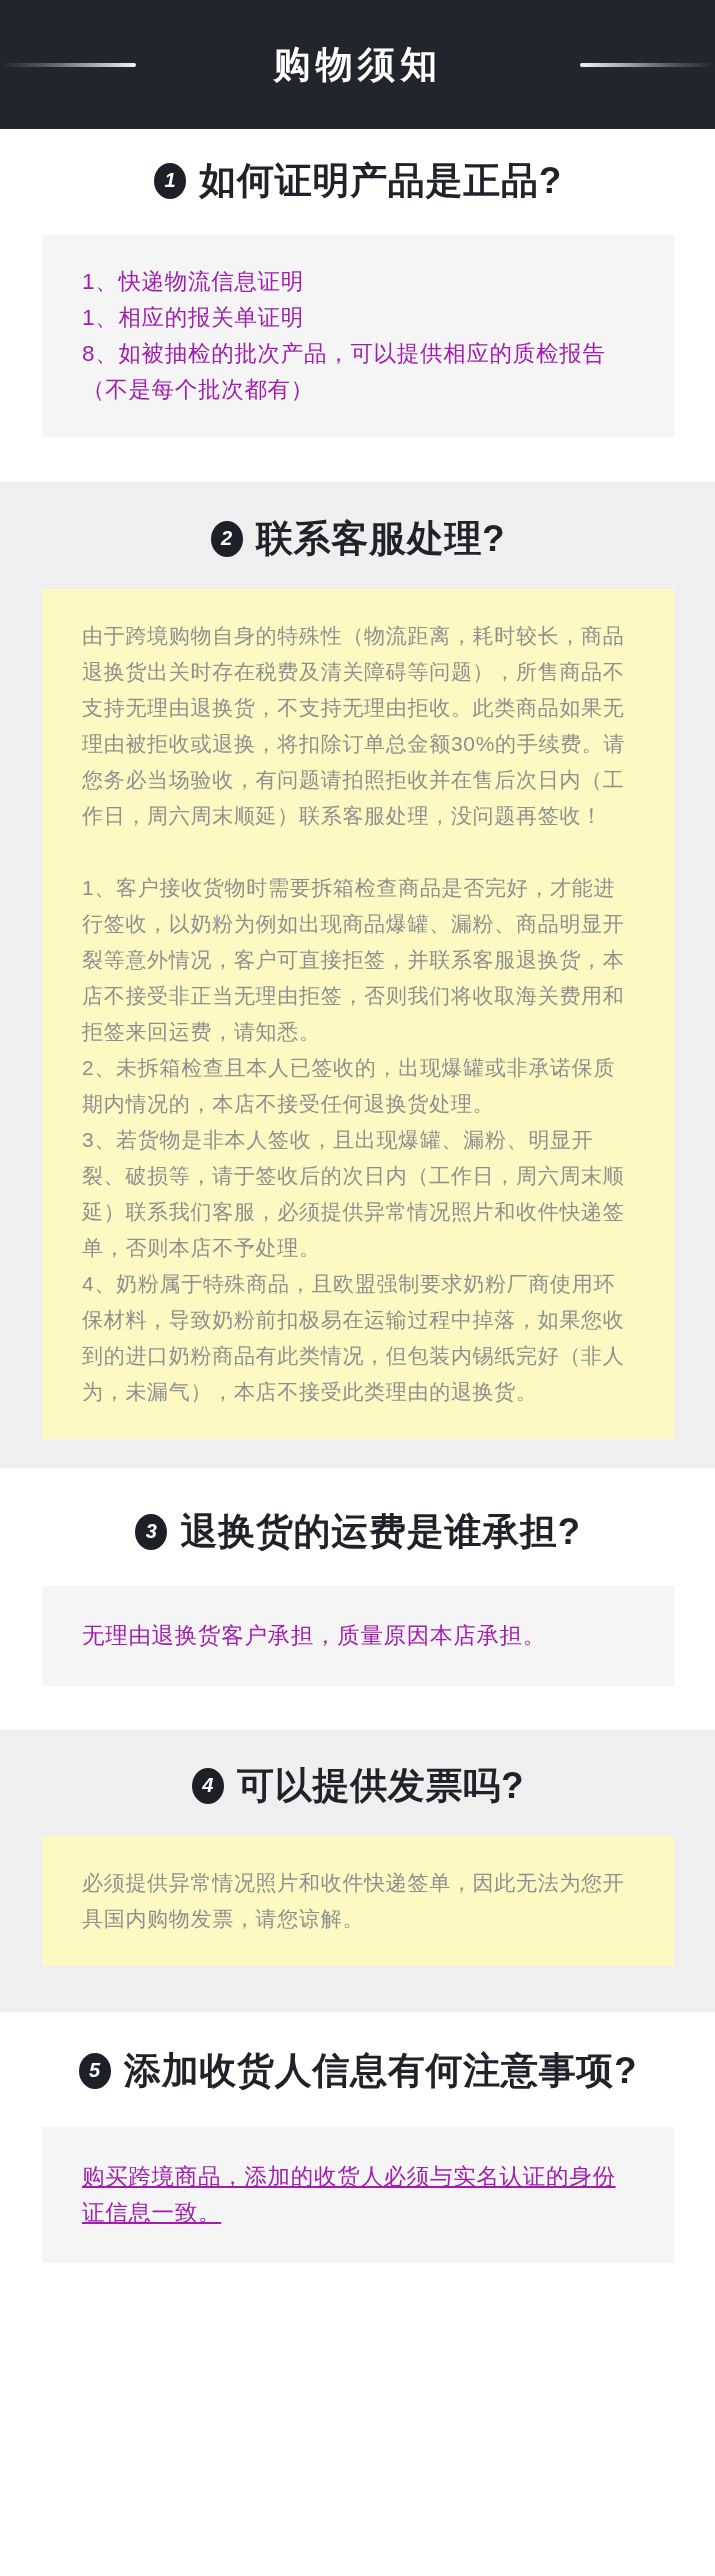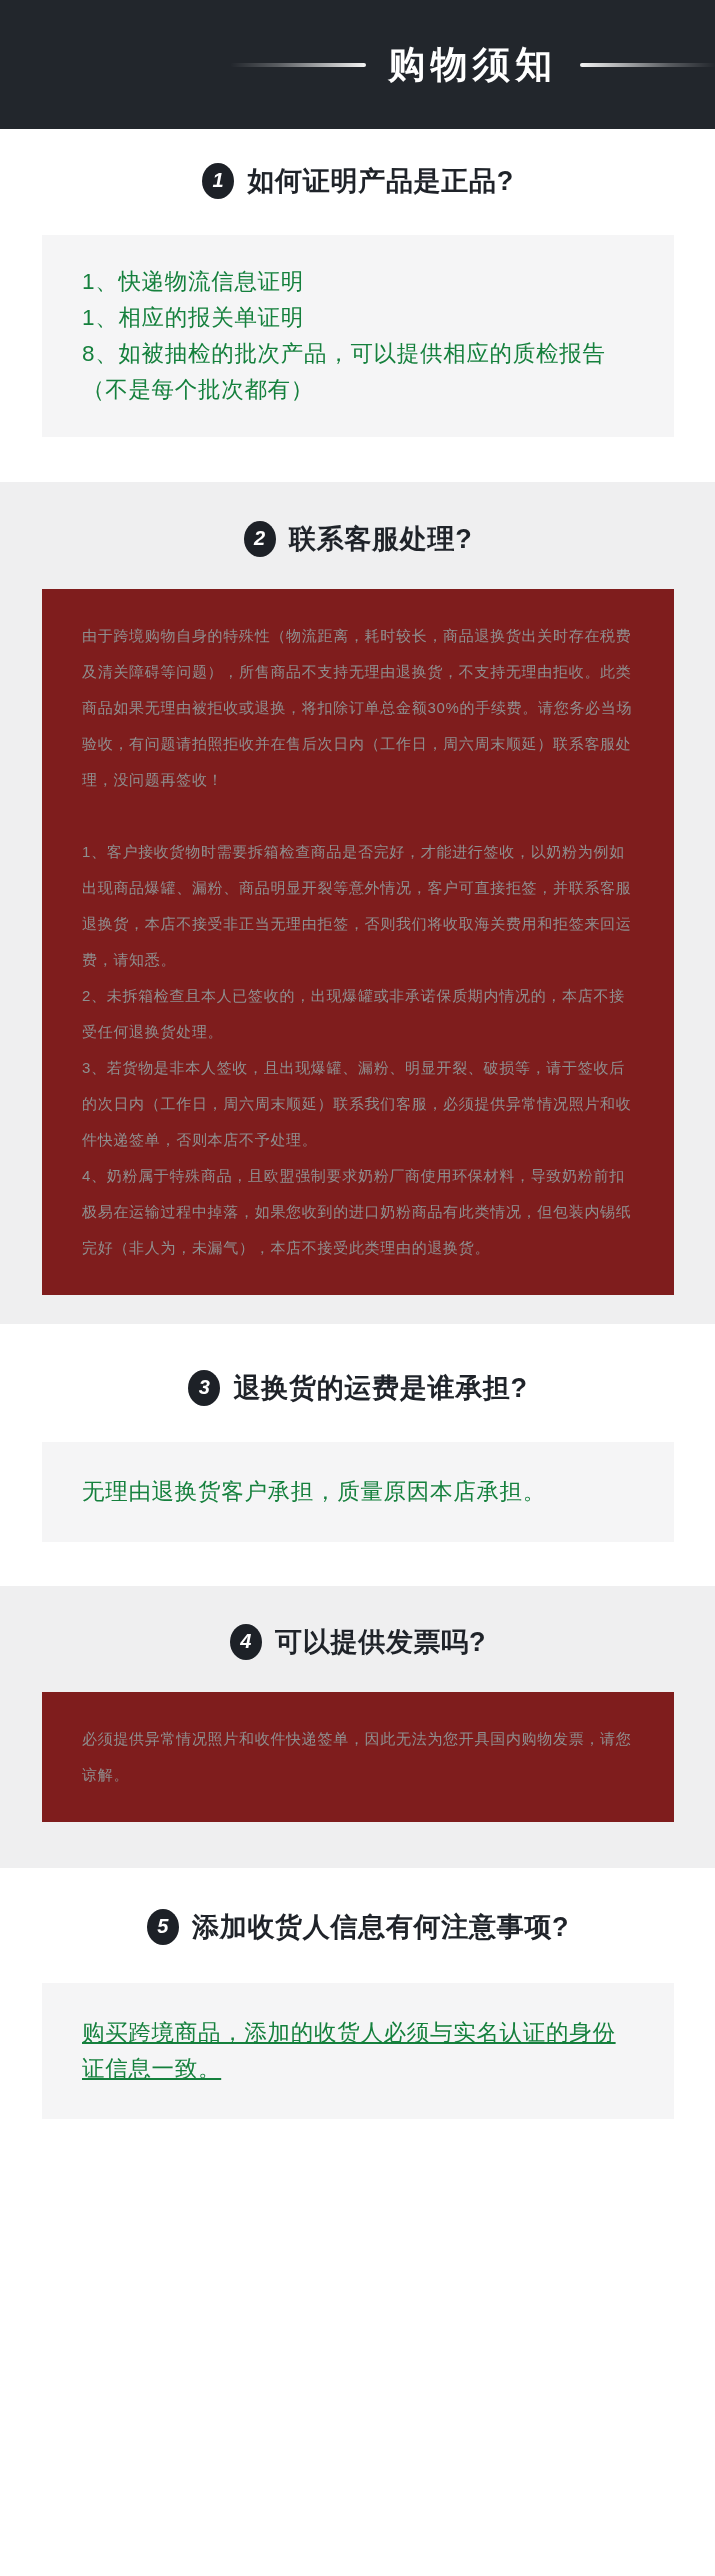--- a/index.html
+++ b/index.html
@@ -9,21 +9,21 @@
     background:#ffffff;
     font-family:"Liberation Sans","DejaVu Sans",sans-serif;
     -webkit-font-smoothing:antialiased;
   }
   
   .page-header{
     height:129px;
     background:#22262c;
     display:flex;
     align-items:center;
-    justify-content:flex-end;
+    justify-content:space-between;
     gap:22.5px;
   }
   .header-line{
     width:136px;height:4px;border-radius:2px;
   }
   .header-line.left{
     background:linear-gradient(to right, rgba(255,255,255,0) 0%, rgba(255,255,255,.25) 35%, #f4f4f4 100%);
   }
   .header-line.right{
     background:linear-gradient(to left, rgba(255,255,255,0) 0%, rgba(255,255,255,.25) 35%, #f4f4f4 100%);
@@ -48,45 +48,45 @@
     border-radius:50%;
     color:#ffffff;
     font-size:20px;
     font-weight:800;
     font-style:italic;
     display:flex;align-items:center;justify-content:center;
     flex:0 0 auto;
   }
   .qtext{
     color:#1f2329;
-    font-size:27px;
+    font-size:37px;
     font-weight:800;
     letter-spacing:0.7px;
     white-space:nowrap;
   }
   
   .graybox{
     margin:0 42px;
     background:#f5f5f6;
     padding:29px 40px;
-    color:#15803d;
+    color:#a21caf;
     font-size:22.5px;
     line-height:36px;
     letter-spacing:0.7px;
   }
   .band{
     background:#efeff0;
     padding-bottom:29px;
   }
   .band .innerbox{
     margin:0 42px;
-    background:#7f1d1d;
+    background:#fef9c3;
     padding:29px 40px;
     color:#8f8f8f;
-    font-size:15px;
+    font-size:21px;
     line-height:36px;
     letter-spacing:0.7px;
   }
   .para + .para, .items + .para, .para + .items{margin-top:36px;}
   
   .mt-t1{margin-top:33px;}
   .mt-b1{margin-top:36px;}
   .band-2{margin-top:45px;padding-top:38px;}
   .band-2 .innerbox{margin-top:32px;}
   .mt-t3{margin-top:45px;}

